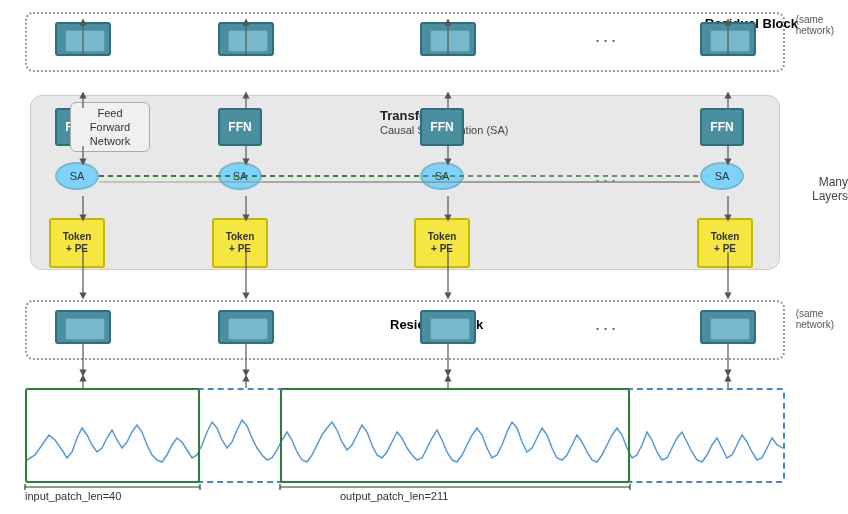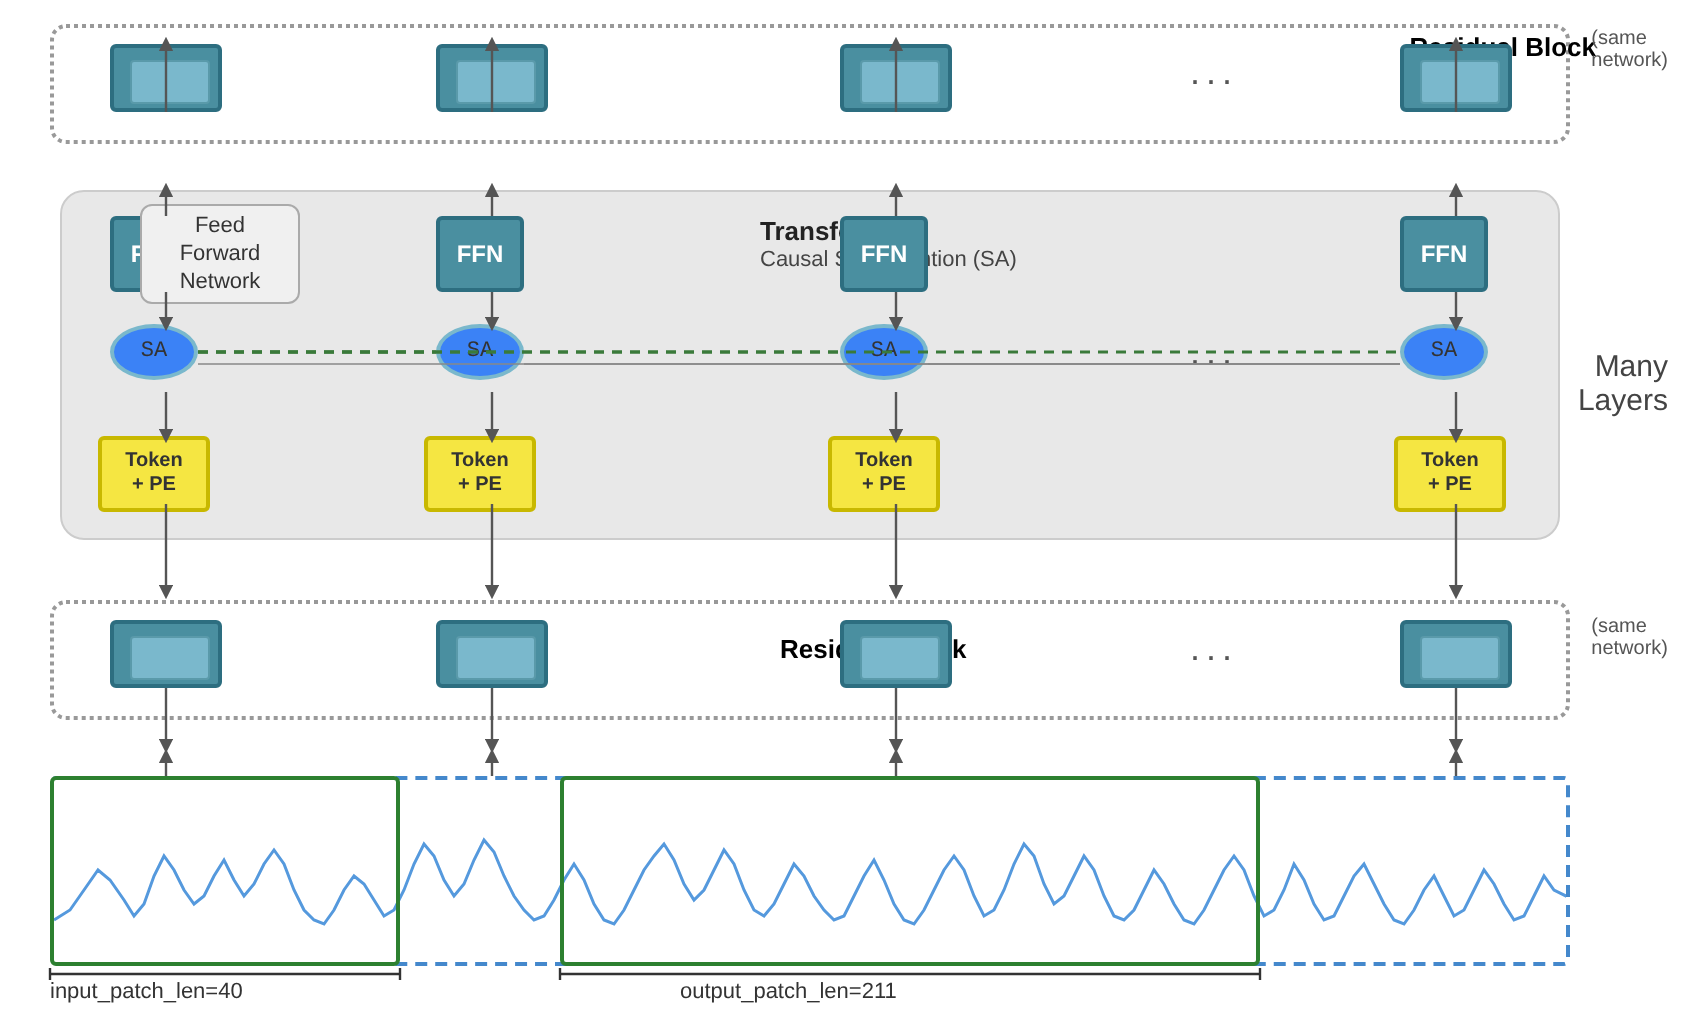--- a/index.html
+++ b/index.html
@@ -45,22 +45,22 @@
       position: absolute;
       top: 124px;
       left: 380px;
       font-size: 11px;
       color: #444;
     }
 
     .many-layers-label {
       position: absolute;
       top: 175px;
-      right: 14px;
-      font-size: 15px;
+      right: 0;
+      font-size: 12px;
       color: #444;
       text-align: right;
     }
 
     
     .ffn-box {
       position: absolute;
       width: 44px;
       height: 38px;
       background: #4a8fa0;
@@ -72,36 +72,35 @@
       color: white;
       font-weight: bold;
       font-size: 12px;
     }
 
     
     .sa-oval {
       position: absolute;
       width: 44px;
       height: 28px;
-      background: #3b82f6;
+      background: #7dd3fc;
       border: 2px solid #7ab8cc;
       border-radius: 50%;
       display: flex;
       align-items: center;
       justify-content: center;
       font-size: 11px;
       color: #333;
-      font-family: Liberation Mono, monospace;
     }
 
     
     .token-box {
       position: absolute;
       width: 56px;
-      height: 38px;
+      height: 50px;
       background: #f5e642;
       border: 2px solid #c8b800;
       border-radius: 3px;
       display: flex;
       align-items: center;
       justify-content: center;
       font-size: 10px;
       font-weight: bold;
       color: #333;
       text-align: center;

